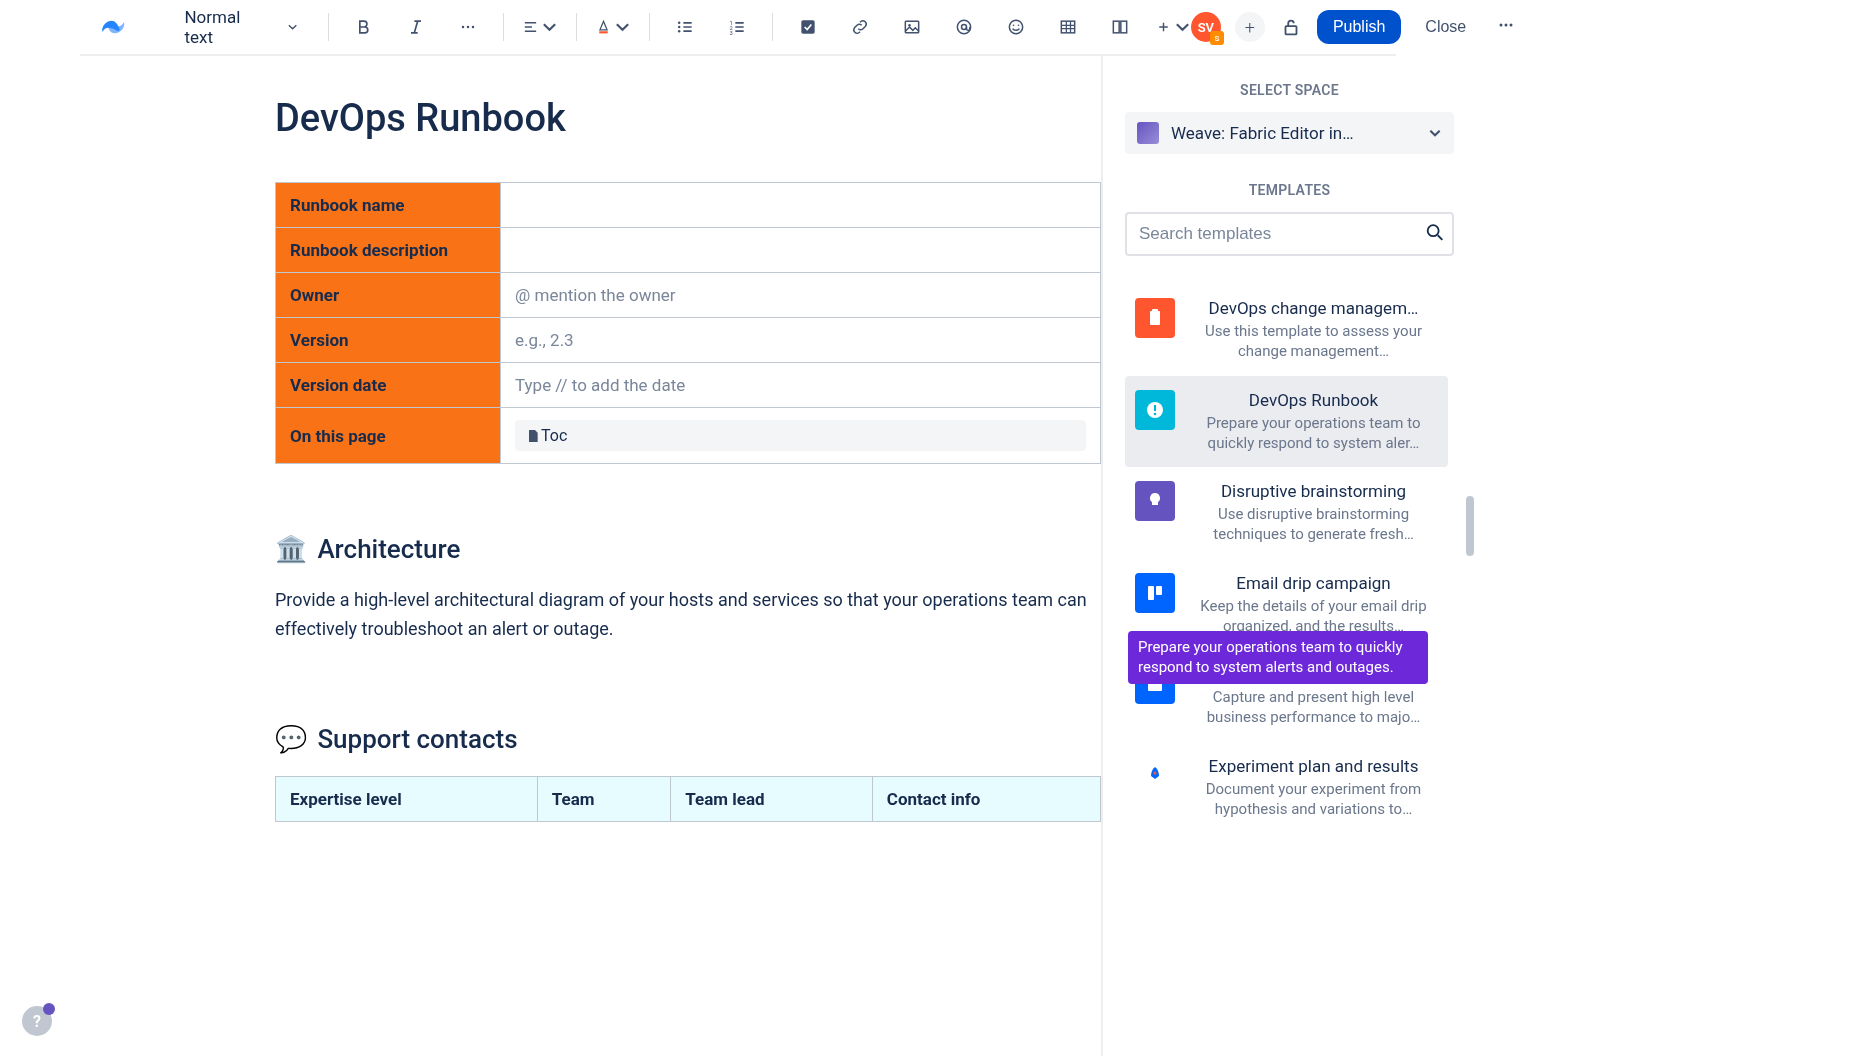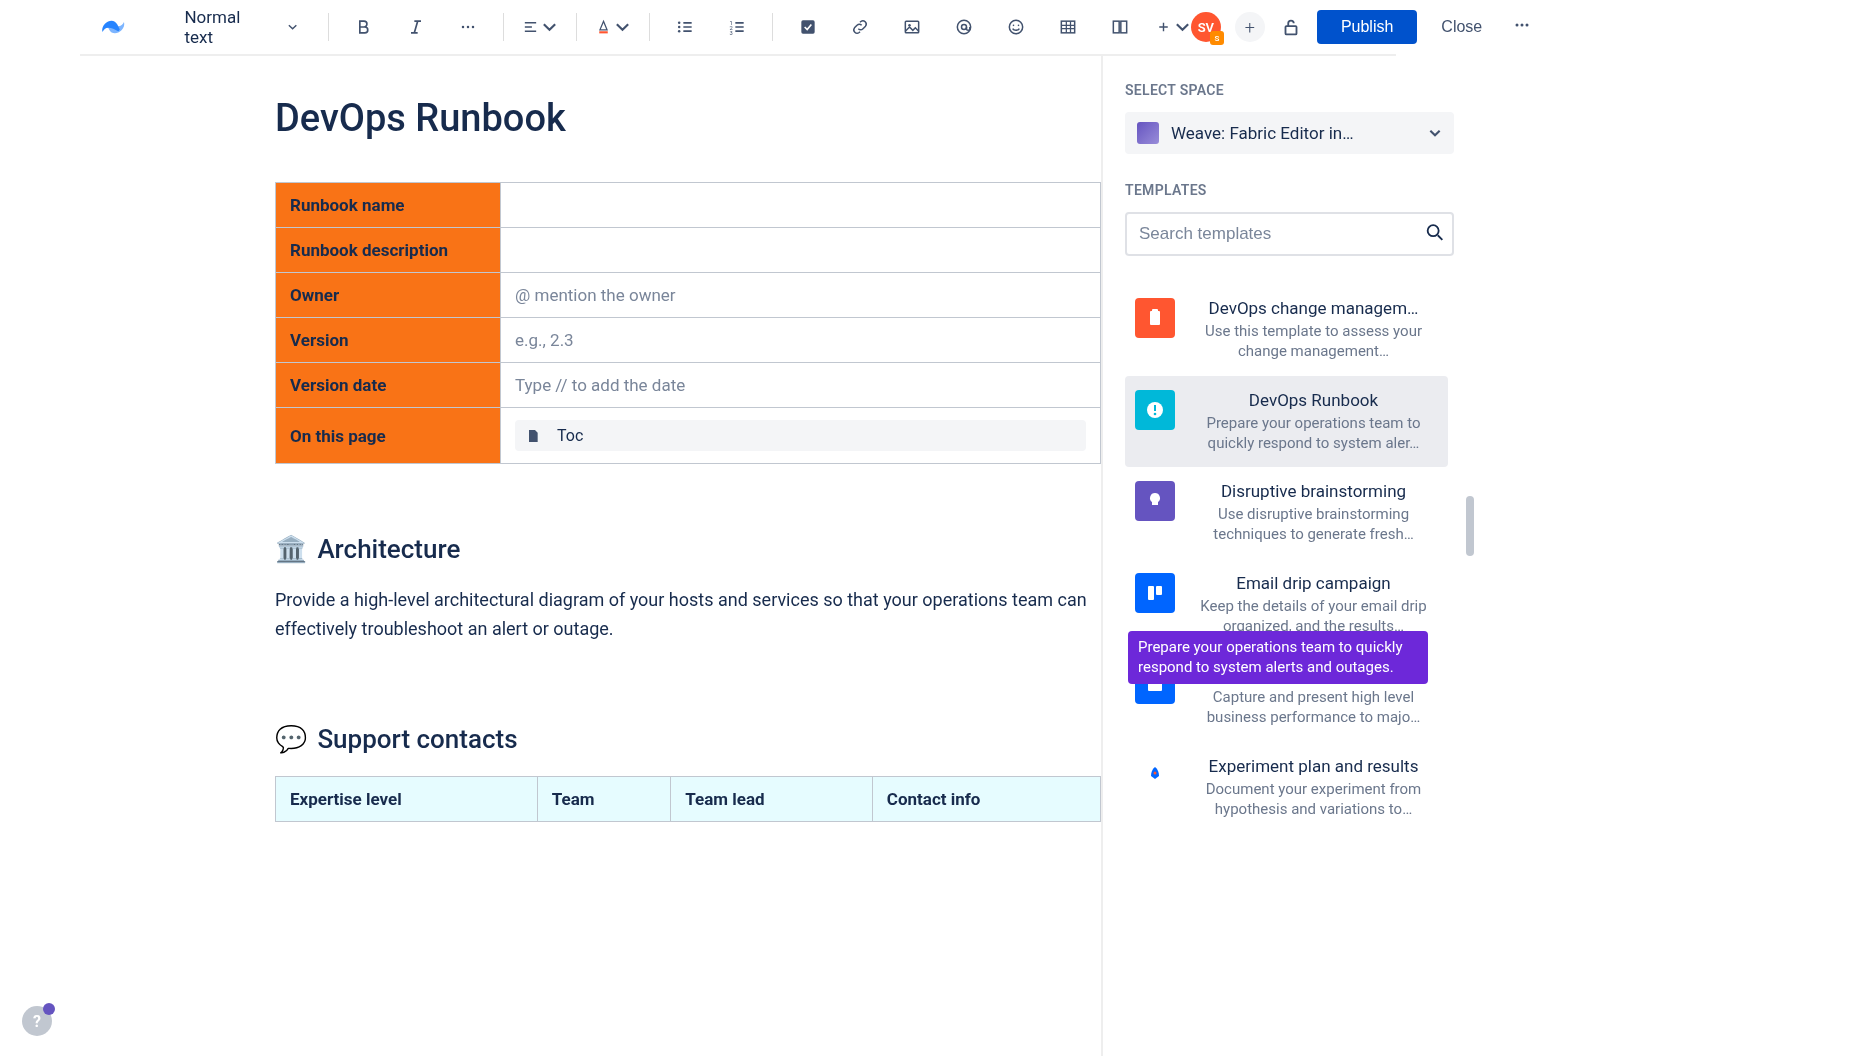--- a/index.html
+++ b/index.html
@@ -12,47 +12,47 @@
 .toolbar-right { display: flex; align-items: center; gap: 14px; }
 .logo-icon { width: 28px; height: 28px; margin-right: 40px; }
 .text-style { display: flex; align-items: center; color: #172B4D; font-size: 17px; gap: 20px; cursor: pointer; padding-right: 12px; }
 .sep { width: 1px; height: 28px; background: #ddd; }
 .tbtn { width: 36px; height: 36px; display: flex; align-items: center; justify-content: center; border-radius: 4px; cursor: pointer; color: #42526E; }
 .tbtn svg { width: 20px; height: 20px; }
 .avatar { width: 30px; height: 30px; border-radius: 50%; background: #FF5630; color: #fff; display: flex; align-items: center; justify-content: center; font-size: 13px; font-weight: 600; position: relative; }
 .avatar-badge { position: absolute; bottom: -3px; right: -3px; width: 14px; height: 14px; background: #FF8B00; border-radius: 3px; font-size: 8px; display: flex; align-items: center; justify-content: center; color: #fff; }
 .plus-circle { width: 30px; height: 30px; border-radius: 50%; background: #f4f5f7; display: flex; align-items: center; justify-content: center; cursor: pointer; color: #42526E; font-size: 18px; font-weight: 300; }
 .lock-icon { width: 24px; height: 24px; display: flex; align-items: center; justify-content: center; cursor: pointer; }
-.btn-primary { background: #0052CC; color: #fff; border: none; padding: 8px 24px; border-radius: 4px; font-size: 16px; cursor: pointer; }
+.btn-primary { background: #0052CC; color: #fff; border: none; padding: 8px 16px; border-radius: 12px; font-size: 16px; cursor: pointer; }
 .btn-link { background: none; border: none; color: #42526E; font-size: 16px; cursor: pointer; padding: 8px 10px; }
 .more-icon { cursor: pointer; padding: 6px; }
 
 
 .content-wrap { display: flex; height: calc(100% - 56px); }
 .editor-area { flex: 1; padding: 40px 0 0 0; overflow-y: auto; }
 .editor-inner { max-width: 980px; margin: 0 0 0 275px; }
 .page-title { font-size: 38px; font-weight: 500; color: #172B4D; margin-bottom: 42px; }
 
 
 .meta-table { width: 100%; border-collapse: collapse; margin-bottom: 70px; border: 1px solid #C1C7D0; }
 .meta-table td { border: 1px solid #C1C7D0; padding: 12px 14px; font-size: 17px; vertical-align: middle; }
 .meta-table td.label { background: #f97316; font-weight: 700; width: 225px; color: #172B4D; }
 .placeholder { color: #7A869A; }
-.toc-chip { display: inline-flex; align-items: center; gap: 16px; background: #F4F5F7; padding: 6px 10px; border-radius: 4px; width: 100%; font-size: 16px; }
+.toc-chip { display: inline-flex; align-items: center; gap: 0; background: #F4F5F7; padding: 6px 10px; border-radius: 4px; width: 100%; font-size: 16px; }
 
 
 .section-h { font-size: 26px; font-weight: 500; color: #172B4D; margin-bottom: 22px; display: flex; align-items: center; gap: 10px; }
 .section-p { font-size: 18px; color: #172B4D; line-height: 1.6; margin-bottom: 80px; max-width: 880px; }
 
 .contacts-table { width: 100%; border-collapse: collapse; margin-top: 8px; border: 1px solid #C1C7D0; }
 .contacts-table th { background: #E6FCFF; border: 1px solid #C1C7D0; padding: 12px 14px; text-align: left; font-size: 17px; font-weight: 700; }
 
 
 .sidebar { width: 375px; border-left: 2px solid #eee; padding: 26px 22px; overflow-y: auto; position: relative; }
-.sidebar-label { font-size: 14px; font-weight: 600; color: #6B778C; letter-spacing: 0.3px; margin-bottom: 14px; }
+.sidebar-label { font-size: 14px; font-weight: 600; color: #6B778C; letter-spacing: 0.3px; margin-bottom: 14px; text-align: center; }
 .space-select { display: flex; align-items: center; gap: 12px; background: #F4F5F7; padding: 10px 12px; border-radius: 4px; cursor: pointer; margin-bottom: 28px; }
 .space-icon { width: 22px; height: 22px; border-radius: 3px; background: linear-gradient(135deg, #6554C0, #998DD9); flex-shrink: 0; }
 .space-name { flex: 1; font-size: 17px; color: #172B4D; white-space: nowrap; overflow: hidden; text-overflow: ellipsis; }
 .search-wrap { position: relative; margin-bottom: 28px; border-radius: 19px; }
 .search-input { width: 100%; padding: 10px 40px 10px 12px; border: 2px solid #DFE1E6; border-radius: 4px; font-size: 17px; }
 .search-input::placeholder { color: #7A869A; }
 .search-btn { position: absolute; right: 8px; top: 50%; transform: translateY(-50%); background: none; border: none; cursor: pointer; }
 
 .template-list { display: flex; flex-direction: column; padding-right: 6px; }
 .template-item { display: flex; gap: 14px; padding: 14px 10px; border-radius: 4px; cursor: pointer; align-items: flex-start; text-align: center; }

